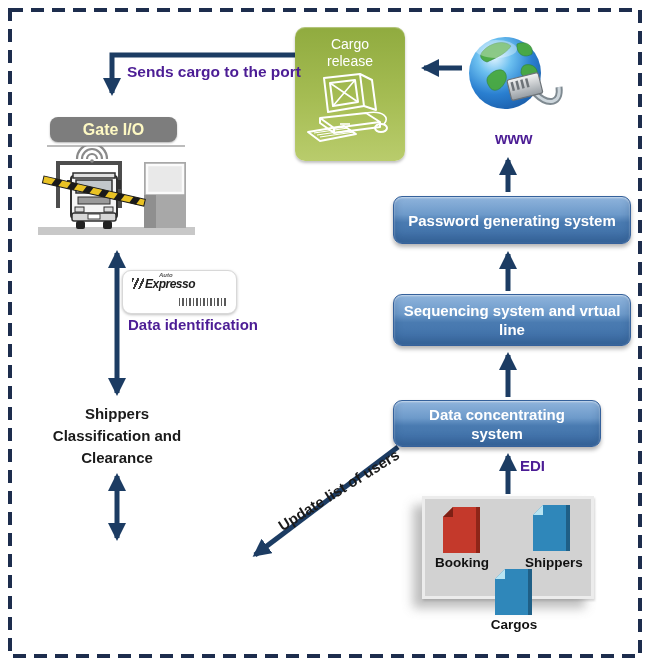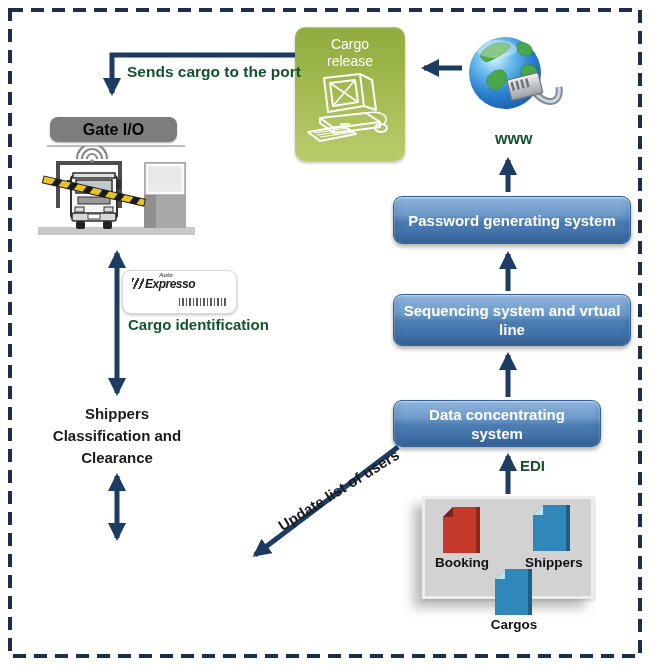--- a/index.html
+++ b/index.html
@@ -2,21 +2,21 @@
 <html><head>
 <meta charset="utf-8">
 <style>
   html,body{margin:0;padding:0;background:#fff;}
   #canvas{
     position:relative;width:650px;height:666px;background:#ffffff;
     font-family:"Liberation Sans",sans-serif;overflow:hidden;
   }
   .abs{position:absolute;}
   .overlay{position:absolute;left:0;top:0;pointer-events:none;}
-  .lbl{position:absolute;color:#14532d;font-weight:bold;white-space:nowrap;}
+  .lbl{position:absolute;color:#4c1d95;font-weight:bold;white-space:nowrap;}
 
   
   .bluebox{
     position:absolute;display:flex;align-items:center;justify-content:center;
     color:#ffffff;font-weight:bold;font-size:15px;text-align:center;line-height:19px;
     background:linear-gradient(180deg,#8fb4dc 0%,#6d9aca 38%,#4a7bb1 55%,#3e6fa8 100%);
     border:1px solid #35619b;border-radius:9px;
     box-shadow:0 3px 4px rgba(0,0,0,.30), inset 0 1px 2px rgba(255,255,255,.55), inset 0 -6px 8px rgba(20,50,90,.25);
     padding:14px 8px;box-sizing:border-box;
   }
@@ -26,21 +26,21 @@
     position:absolute;left:295px;top:27px;width:110px;height:134px;border-radius:10px;
     background:linear-gradient(180deg,#90ab3f 0%,#a6bd54 55%,#b9cc6c 100%);
     box-shadow:0 2px 3px rgba(0,0,0,.25), inset 0 1px 1px rgba(255,255,255,.35);
     display:flex;flex-direction:column;align-items:center;
   }
   .greenbox .cap{color:#fff;font-size:14px;line-height:17px;text-align:center;width:64px;margin-top:9px;font-weight:400;}
 
   
   .gatelabel{
     position:absolute;left:50px;top:117px;width:127px;height:25px;border-radius:8px;
-    background:#7d7d7d;color:#000000;font-weight:bold;font-size:16px;
+    background:#7d7d7d;color:#fef9c3;font-weight:bold;font-size:16px;
     display:flex;align-items:center;justify-content:center;
     box-shadow:0 1px 2px rgba(0,0,0,.3);
   }
   .gateline{position:absolute;left:47px;top:145px;width:138px;height:2px;background:#bcbcbc;}
 
   
   .tag{
     position:absolute;left:122px;top:270px;width:113px;height:42px;background:#fff;
     border:1px solid #d8d8d8;border-radius:9px;box-shadow:0 1px 3px rgba(0,0,0,.25);
   }
@@ -192,21 +192,21 @@
 
   <div class="tag">
     <div class="prefix">Auto</div>
     <div class="brandrow">
       <div class="stripes"></div>
       <div class="brand">Expresso</div>
     </div>
     <div class="barcode"></div>
   </div>
 
-  <div class="lbl" style="left:128px;top:316px;font-size:15px">Cargo identification</div>
+  <div class="lbl" style="left:128px;top:316px;font-size:15px">Data identification</div>
 
   <div class="vehicles">
     <div>Shippers</div>
     <div>Classification and</div>
     <div>Clearance</div>
   </div>
 
   <div class="rot-label">Update list of users</div>
 
   <div class="lbl" style="left:520px;top:457px;font-size:15px">EDI</div>

